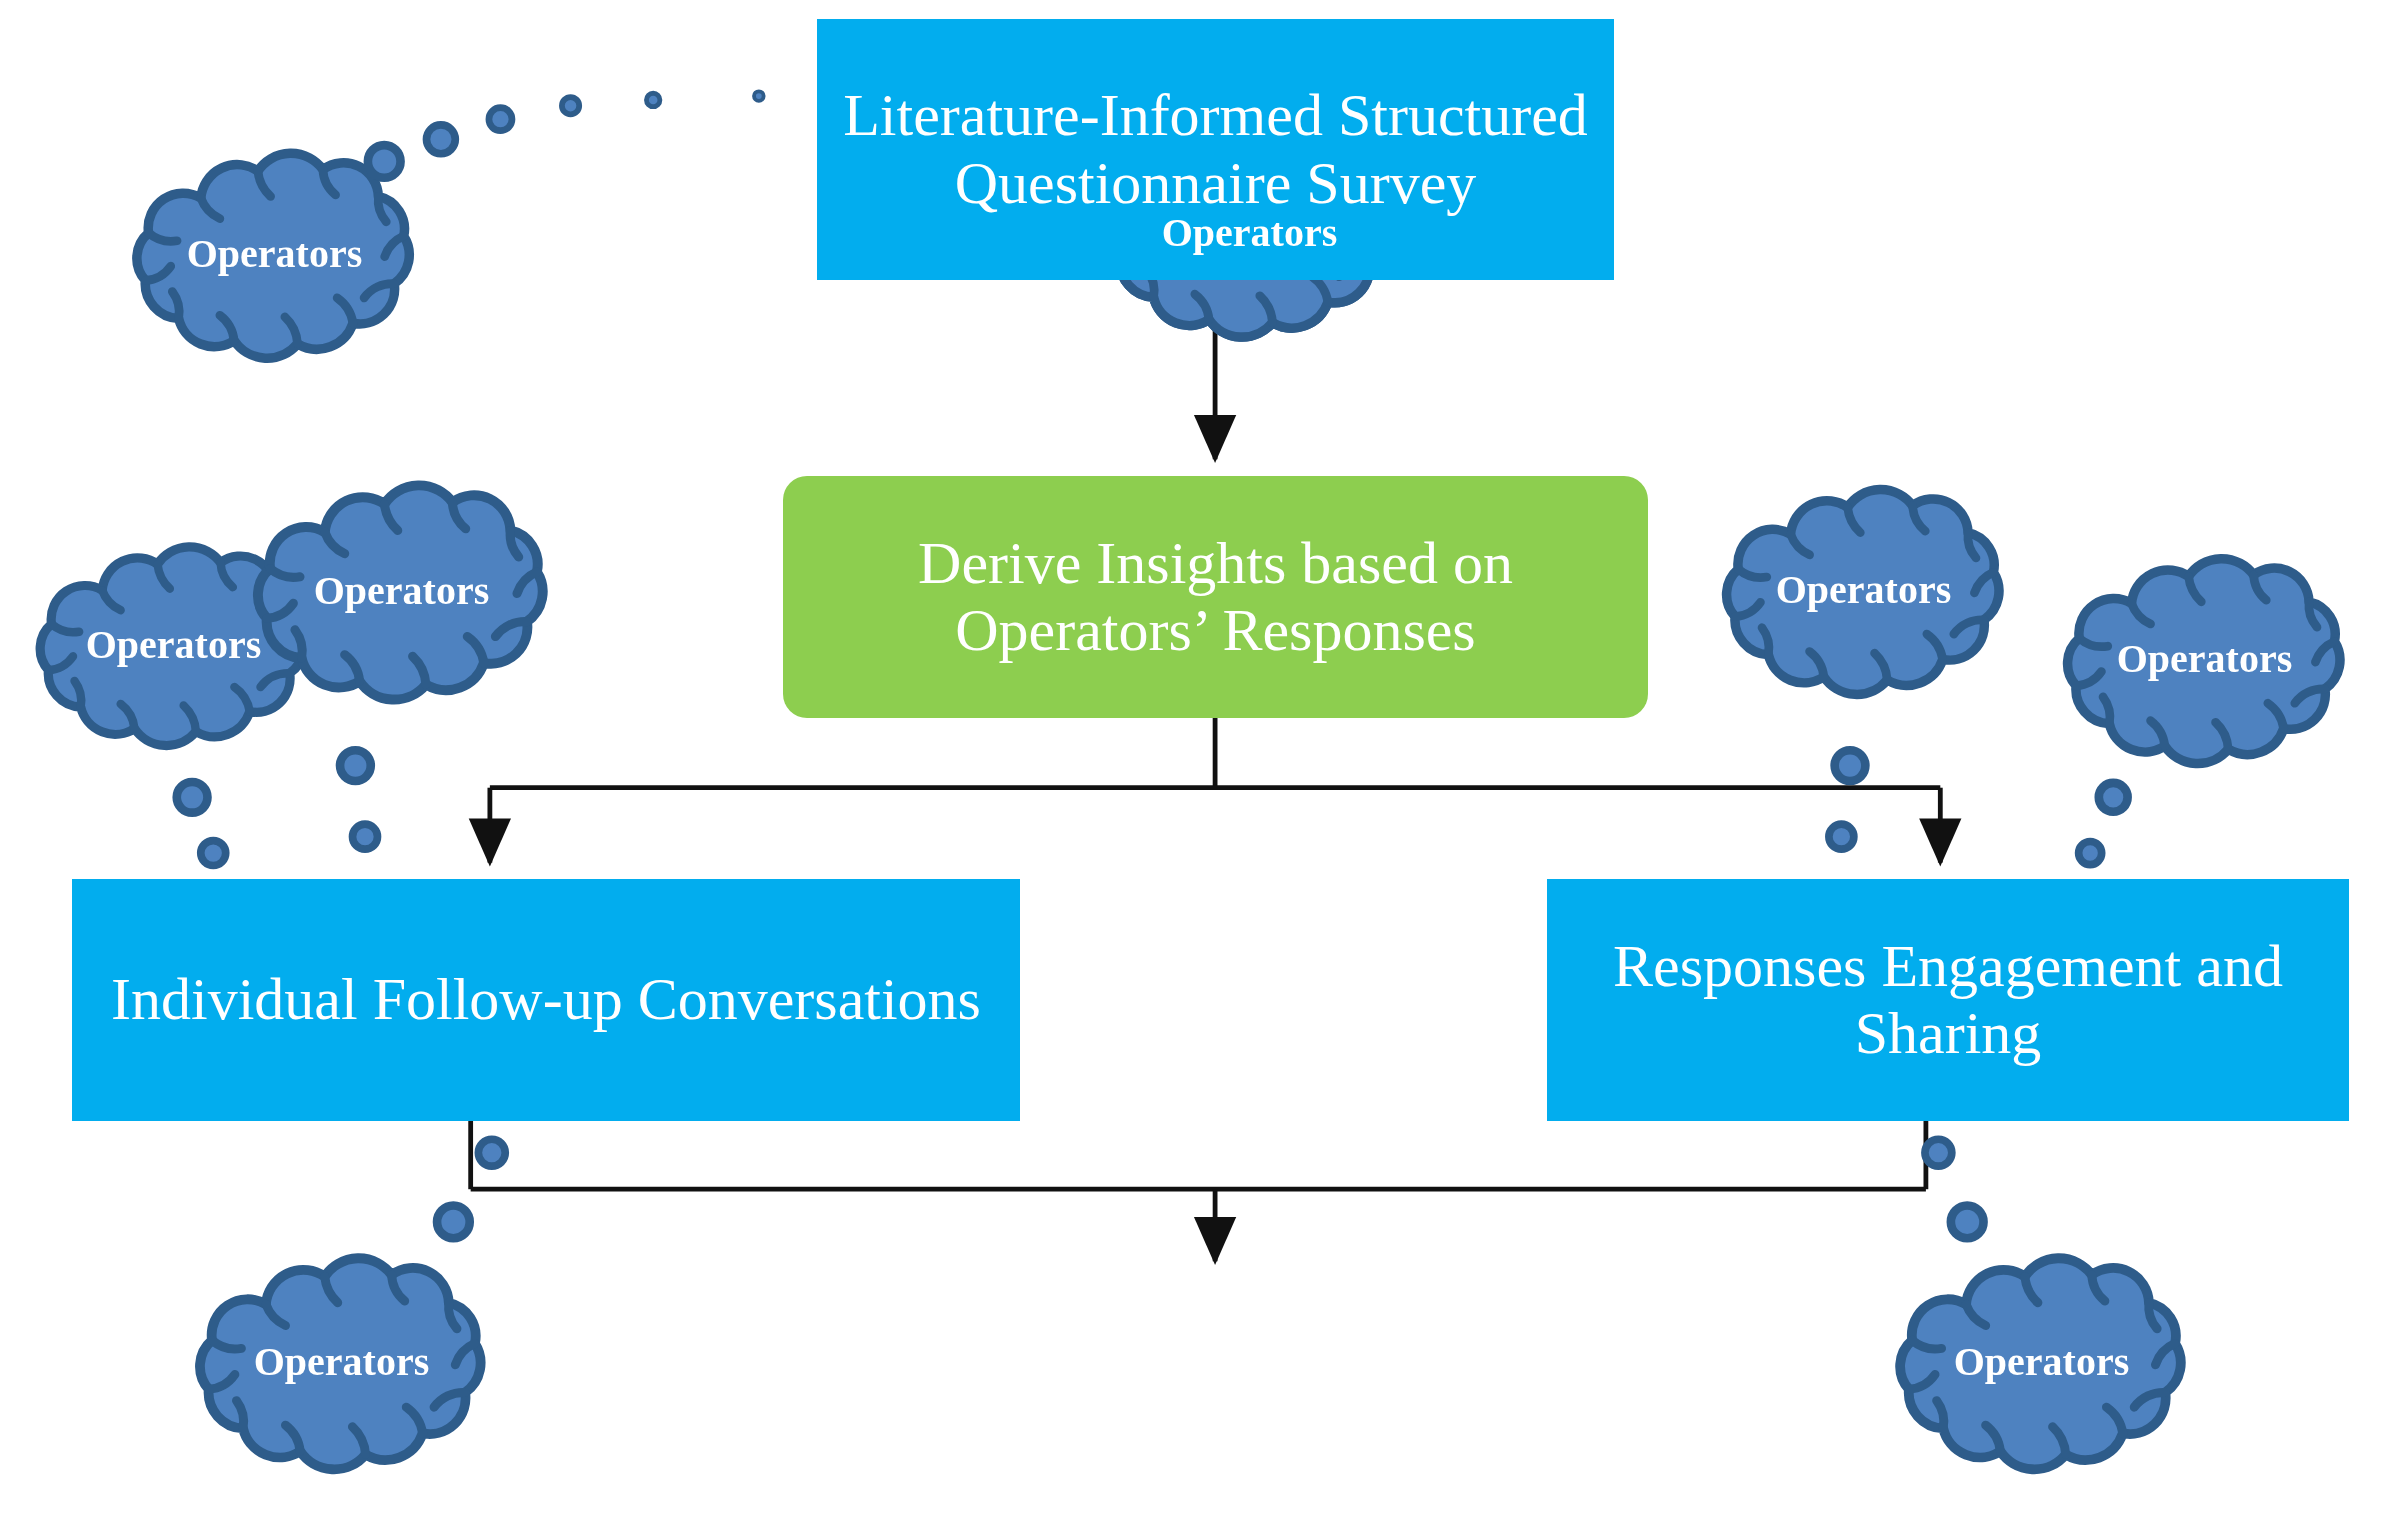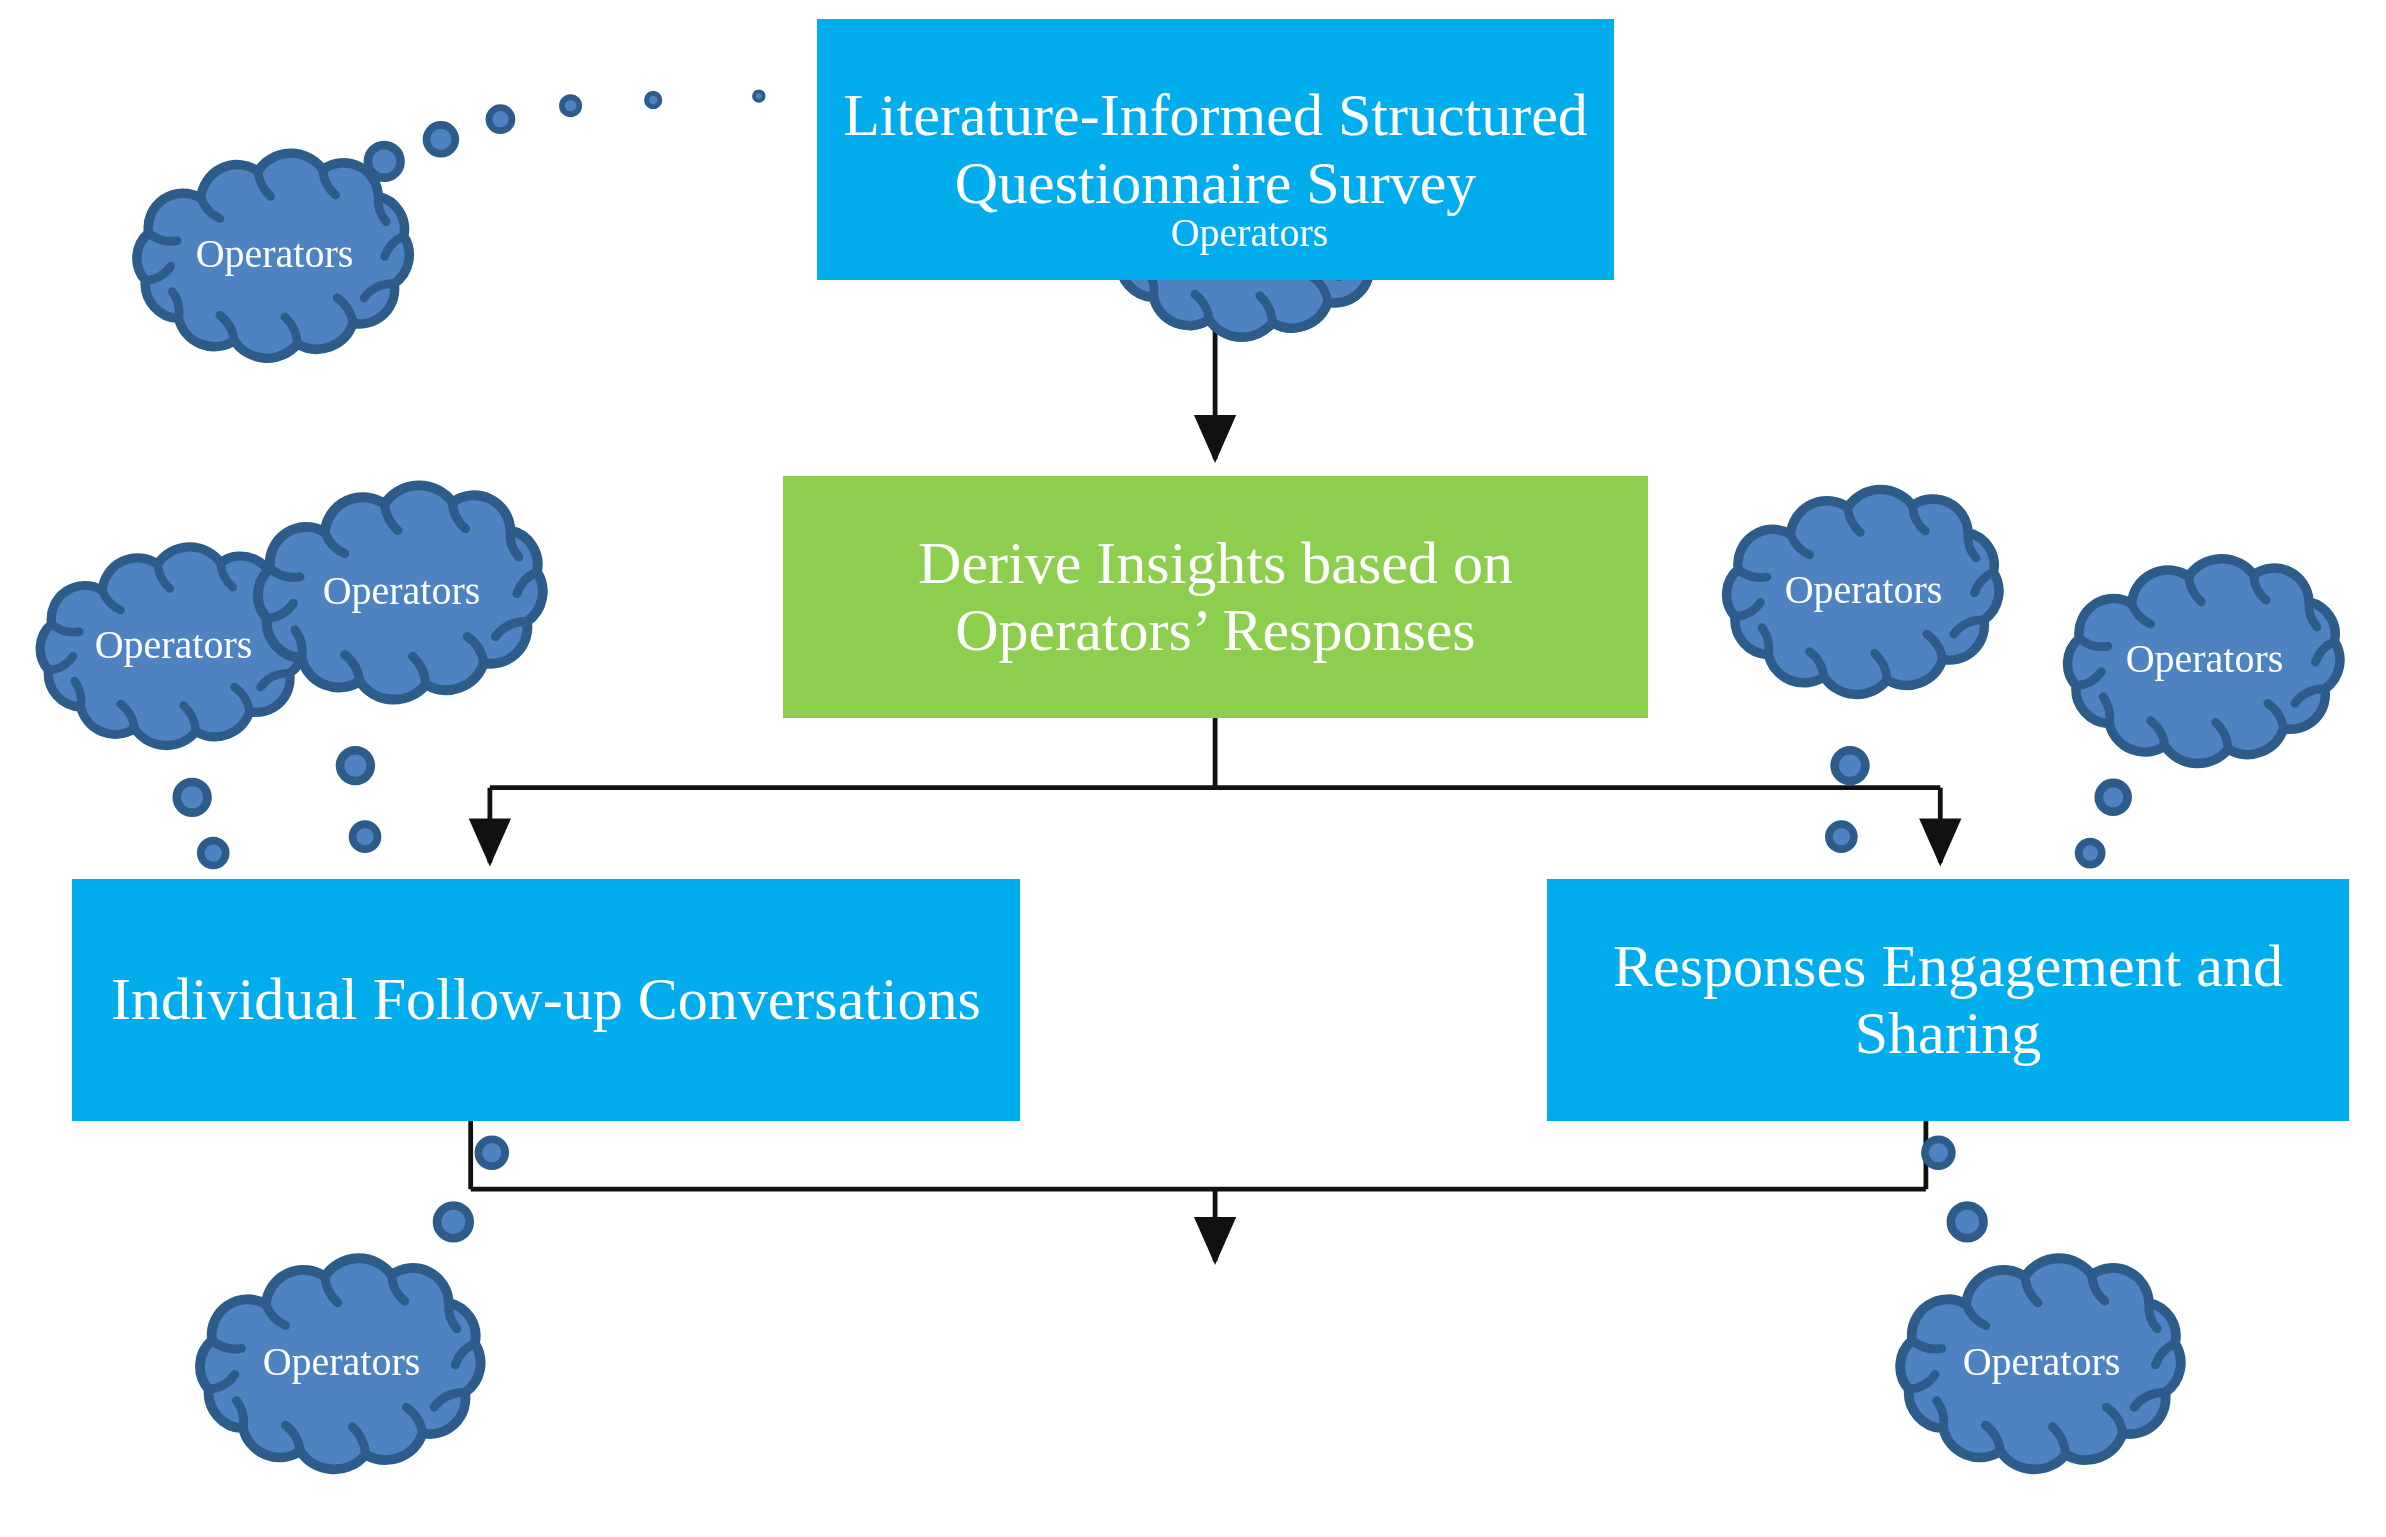--- a/index.html
+++ b/index.html
@@ -13,31 +13,31 @@
 
   .node{
     position:absolute;display:flex;align-items:center;justify-content:center;
     text-align:center;color:#ffffff;line-height:1.12;
     font-family:"Liberation Serif","DejaVu Serif",serif;
     box-sizing:border-box;padding:5.8px 13.4px;z-index:5;
   }
   .node span{display:block;width:100%;}
 
   #node-survey{left:817px;top:19px;width:797px;height:261px;background:#02ADEE;font-size:60px;}
-  #node-insights{left:783px;top:476px;width:865px;height:242px;background:#8DCE4F;font-size:60px;}
+  #node-insights{left:783px;top:476px;width:865px;height:242px;background:#8DCE4F;font-size:60px;border-radius:24px;}
   #node-followup{left:72px;top:879px;width:948px;height:242px;background:#02ADEE;font-size:60px;}
   #node-workshop{left:1547px;top:879px;width:802px;height:242px;background:#02ADEE;font-size:60px;}
   #node-identify{left:817px;top:1278px;width:797px;height:232px;background:#06A84E;font-size:60px;}
 
   .cloud-label{
     position:absolute;z-index:6;color:#ffffff;
     font-family:"Liberation Serif","DejaVu Serif",serif;
     white-space:nowrap;pointer-events:none;
   }
-  .cloud-label.bold{font-weight:normal;}
+  .cloud-label.bold{font-weight:bold;}
 </style>
 </head>
 <body>
 
 <div id="stage">
 
   <svg class="svg-layer" viewBox="0 0 2484 1600" xmlns="http://www.w3.org/2000/svg">
     <defs>
       <marker id="arrowhead" markerWidth="11" markerHeight="11" refX="9.2" refY="5" orient="auto" markerUnits="strokeWidth">
         <path d="M0,0.6 L10,5 L0,9.4 z" fill="#111111"></path>

